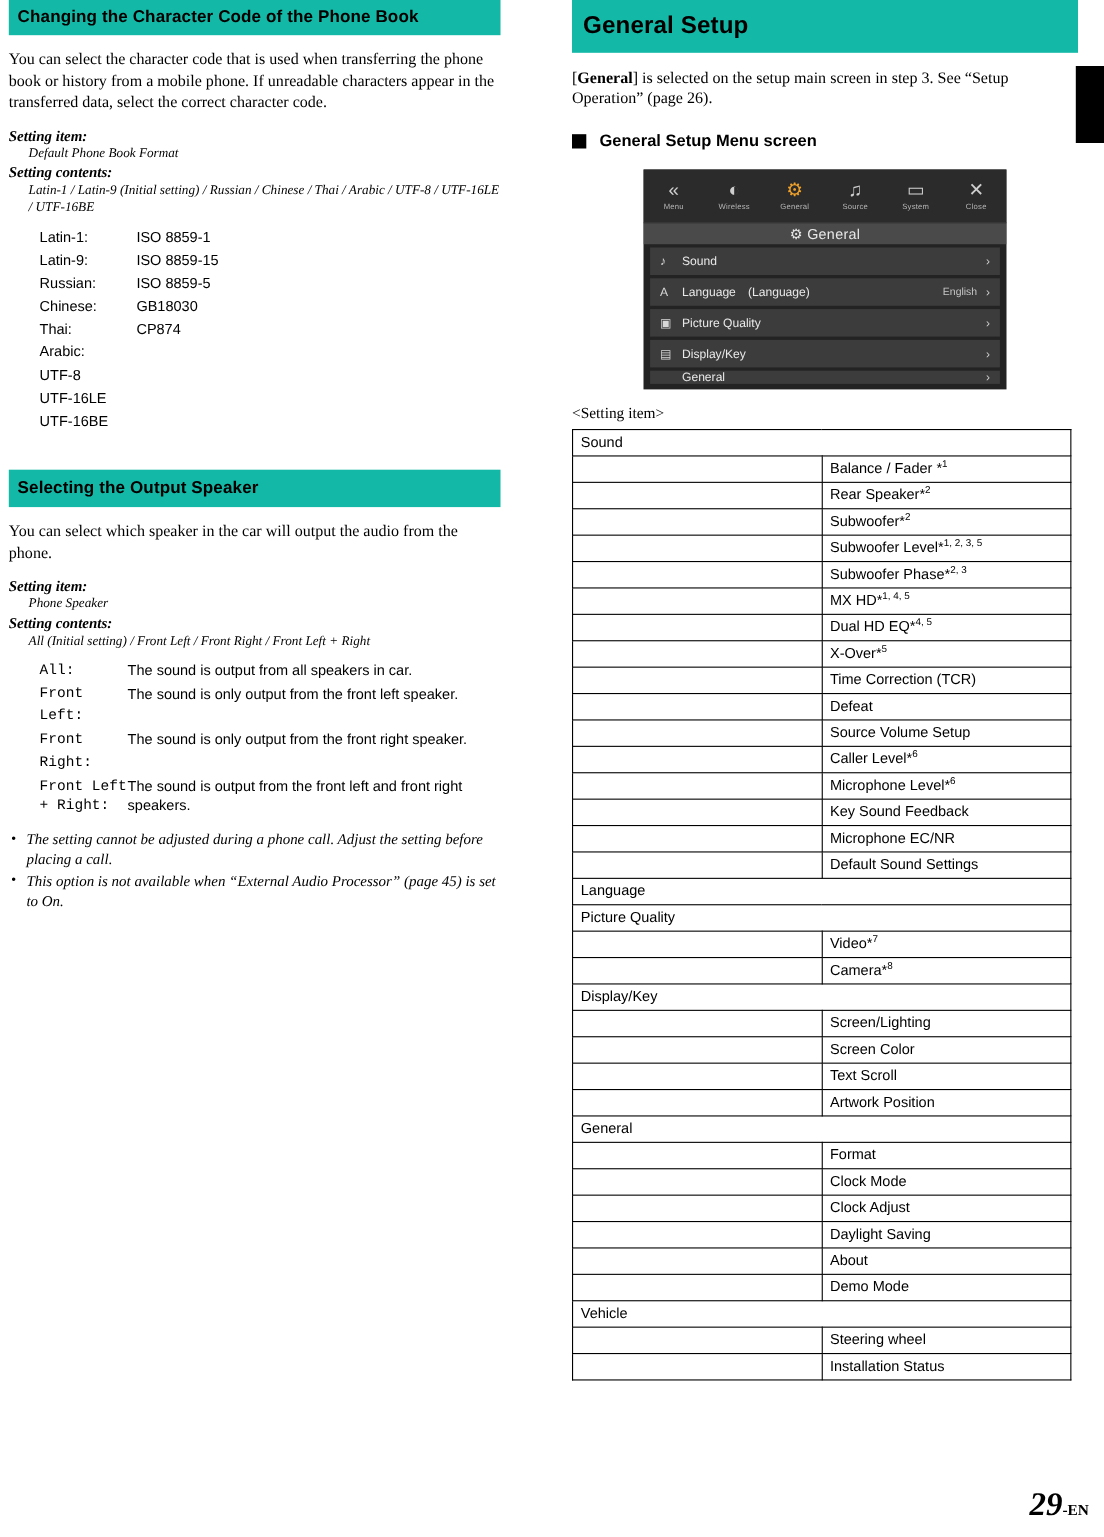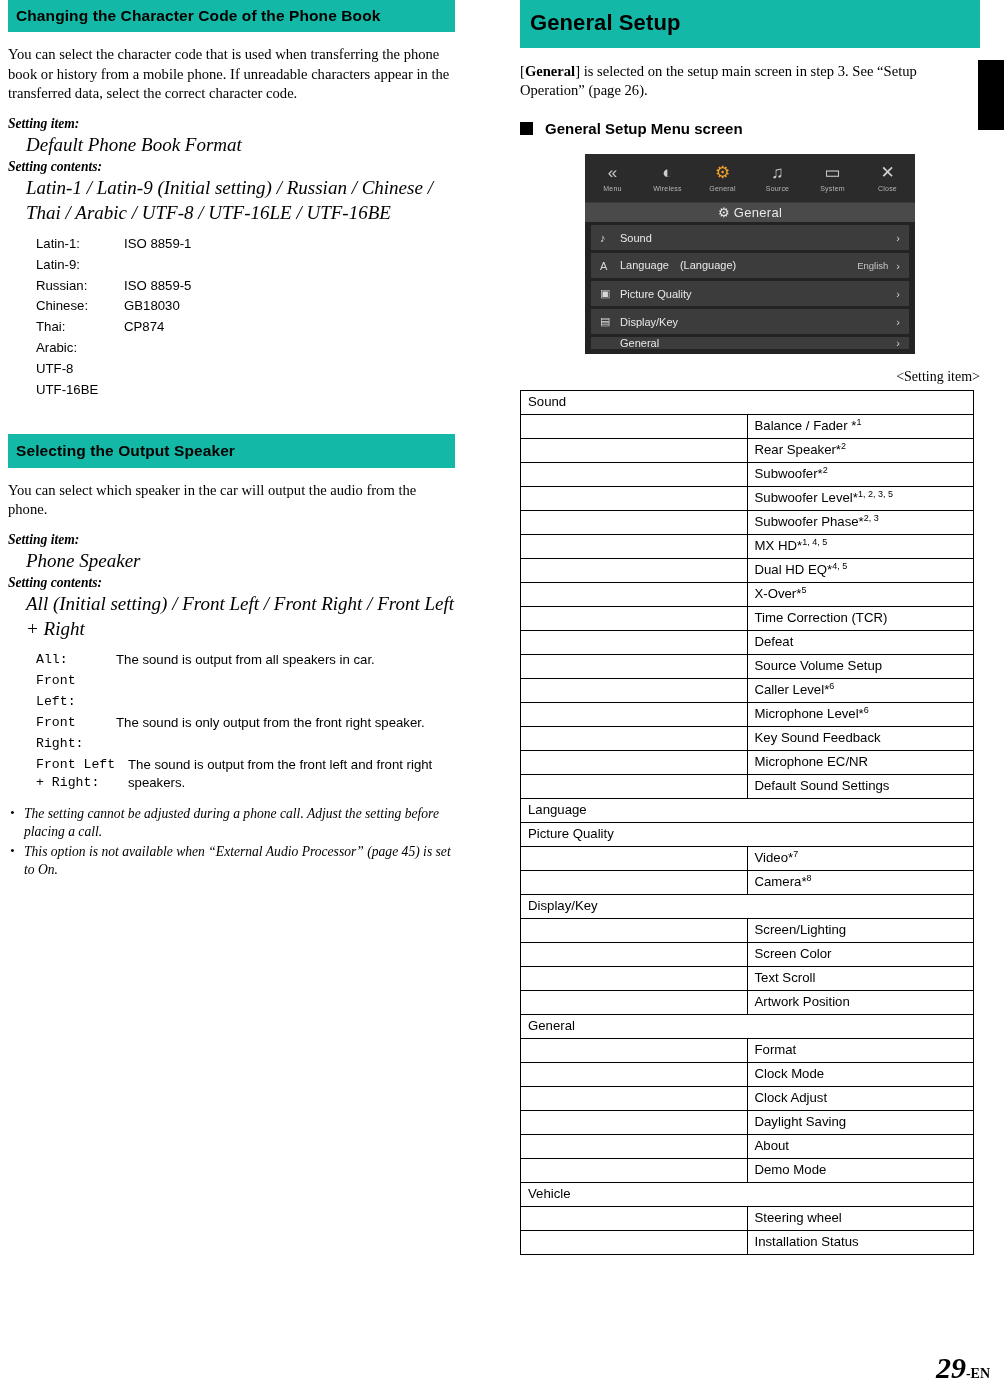--- a/index.html
+++ b/index.html
@@ -46,35 +46,35 @@
   }
   .lbl-b{
     font-family:"Liberation Serif", serif;
     font-weight:bold;font-style:italic;
     font-size:13.6px;
     margin-top:12px;
   }
   .lbl-i{
     font-family:"Liberation Serif", serif;
     font-style:italic;
-    font-size:19px;
+    font-size:12px;
     margin-left:18px;
     line-height:1.32;
   }
 
   
   .defs{margin-top:9px;margin-left:28px;}
   .defrow{display:flex;font-size:13.2px;line-height:1.58;}
   .defrow .k{width:88px;flex:none;}
   .defrow .v{flex:1;}
   .defs.wide .k{width:88px;}
   .defs.speaker .k{width:80px;font-family:Liberation Mono, monospace;}
   .defs.speaker .v{flex:1;}
   .defrow.two-line .k{line-height:1.3;}
-  .defrow.two-line .v{line-height:1.3;margin-left:12px;}
+  .defrow.two-line .v{line-height:1.3;}
 
   
   ul.bullets{margin:14px 0 0 0;padding:0;list-style:none;}
   ul.bullets li{
     font-family:"Liberation Serif", serif;
     font-style:italic;
     font-size:13.6px;
     line-height:1.33;
     padding-left:16px;
     position:relative;
@@ -121,21 +121,21 @@
     position:relative;
   }
   .dev-row .ic{width:20px;font-size:11px;color:#d8d8d8;}
   .dev-row .lb{flex:1;}
   .dev-row .rt{font-size:9.5px;color:#c6c6c6;margin-right:8px;}
   .dev-row .ch{font-size:11px;color:#cfcfcf;}
   .dev-row.partial{height:12px;overflow:hidden;}
 
   .setting-caption{
     font-family:"Liberation Serif", serif;
-    font-size:14px;margin-top:15px;text-align:right;
+    font-size:14px;margin-top:15px;
   }
 
   
   table.menu{
     border-collapse:collapse;width:454px;margin-top:5px;
     table-layout:fixed;
   }
   table.menu td{
     border:1px solid #000;
     font-size:13.2px;
@@ -174,38 +174,43 @@
     <div class="lbl-b" style="margin-top:2px">Setting contents:</div>
     <div class="lbl-i">Latin-1 / Latin-9 (Initial setting) / Russian / Chinese / Thai / Arabic / UTF-8 / UTF-16LE / UTF-16BE</div>
 
     <div class="defs wide">
       <div class="defrow">
           <div class="k">Latin-1:</div>
           <div class="v">ISO 8859-1</div>
         </div>
       <div class="defrow">
           <div class="k">Latin-9:</div>
+          <div class="v">ISO 8859-15</div>
         </div>
       <div class="defrow">
           <div class="k">Russian:</div>
           <div class="v">ISO 8859-5</div>
         </div>
       <div class="defrow">
           <div class="k">Chinese:</div>
           <div class="v">GB18030</div>
         </div>
       <div class="defrow">
           <div class="k">Thai:</div>
           <div class="v">CP874</div>
         </div>
       <div class="defrow">
           <div class="k">Arabic:</div>
         </div>
       <div class="defrow">
           <div class="k">UTF-8</div>
+          <div class="v"></div>
+        </div>
+      <div class="defrow">
+          <div class="k">UTF-16LE</div>
           <div class="v"></div>
         </div>
       <div class="defrow">
           <div class="k">UTF-16BE</div>
           <div class="v"></div>
         </div>
     </div>
 
     <div style="height:33px"></div>
     <div class="sec-head big2">Selecting the Output Speaker</div>
@@ -217,20 +222,21 @@
     <div class="lbl-b" style="margin-top:2px">Setting contents:</div>
     <div class="lbl-i">All (Initial setting) / Front Left / Front Right / Front Left + Right</div>
 
     <div class="defs speaker">
       <div class="defrow">
           <div class="k">All:</div>
           <div class="v">The sound is output from all speakers in car.</div>
         </div>
       <div class="defrow">
           <div class="k">Front Left:</div>
+          <div class="v">The sound is only output from the front left speaker.</div>
         </div>
       <div class="defrow">
           <div class="k">Front Right:</div>
           <div class="v">The sound is only output from the front right speaker.</div>
         </div>
       <div class="defrow two-line" style="margin-top:2px">
           <div class="k">Front Left + Right:</div>
           <div class="v">The sound is output from the front left and front right speakers.</div>
         </div>
     </div>

